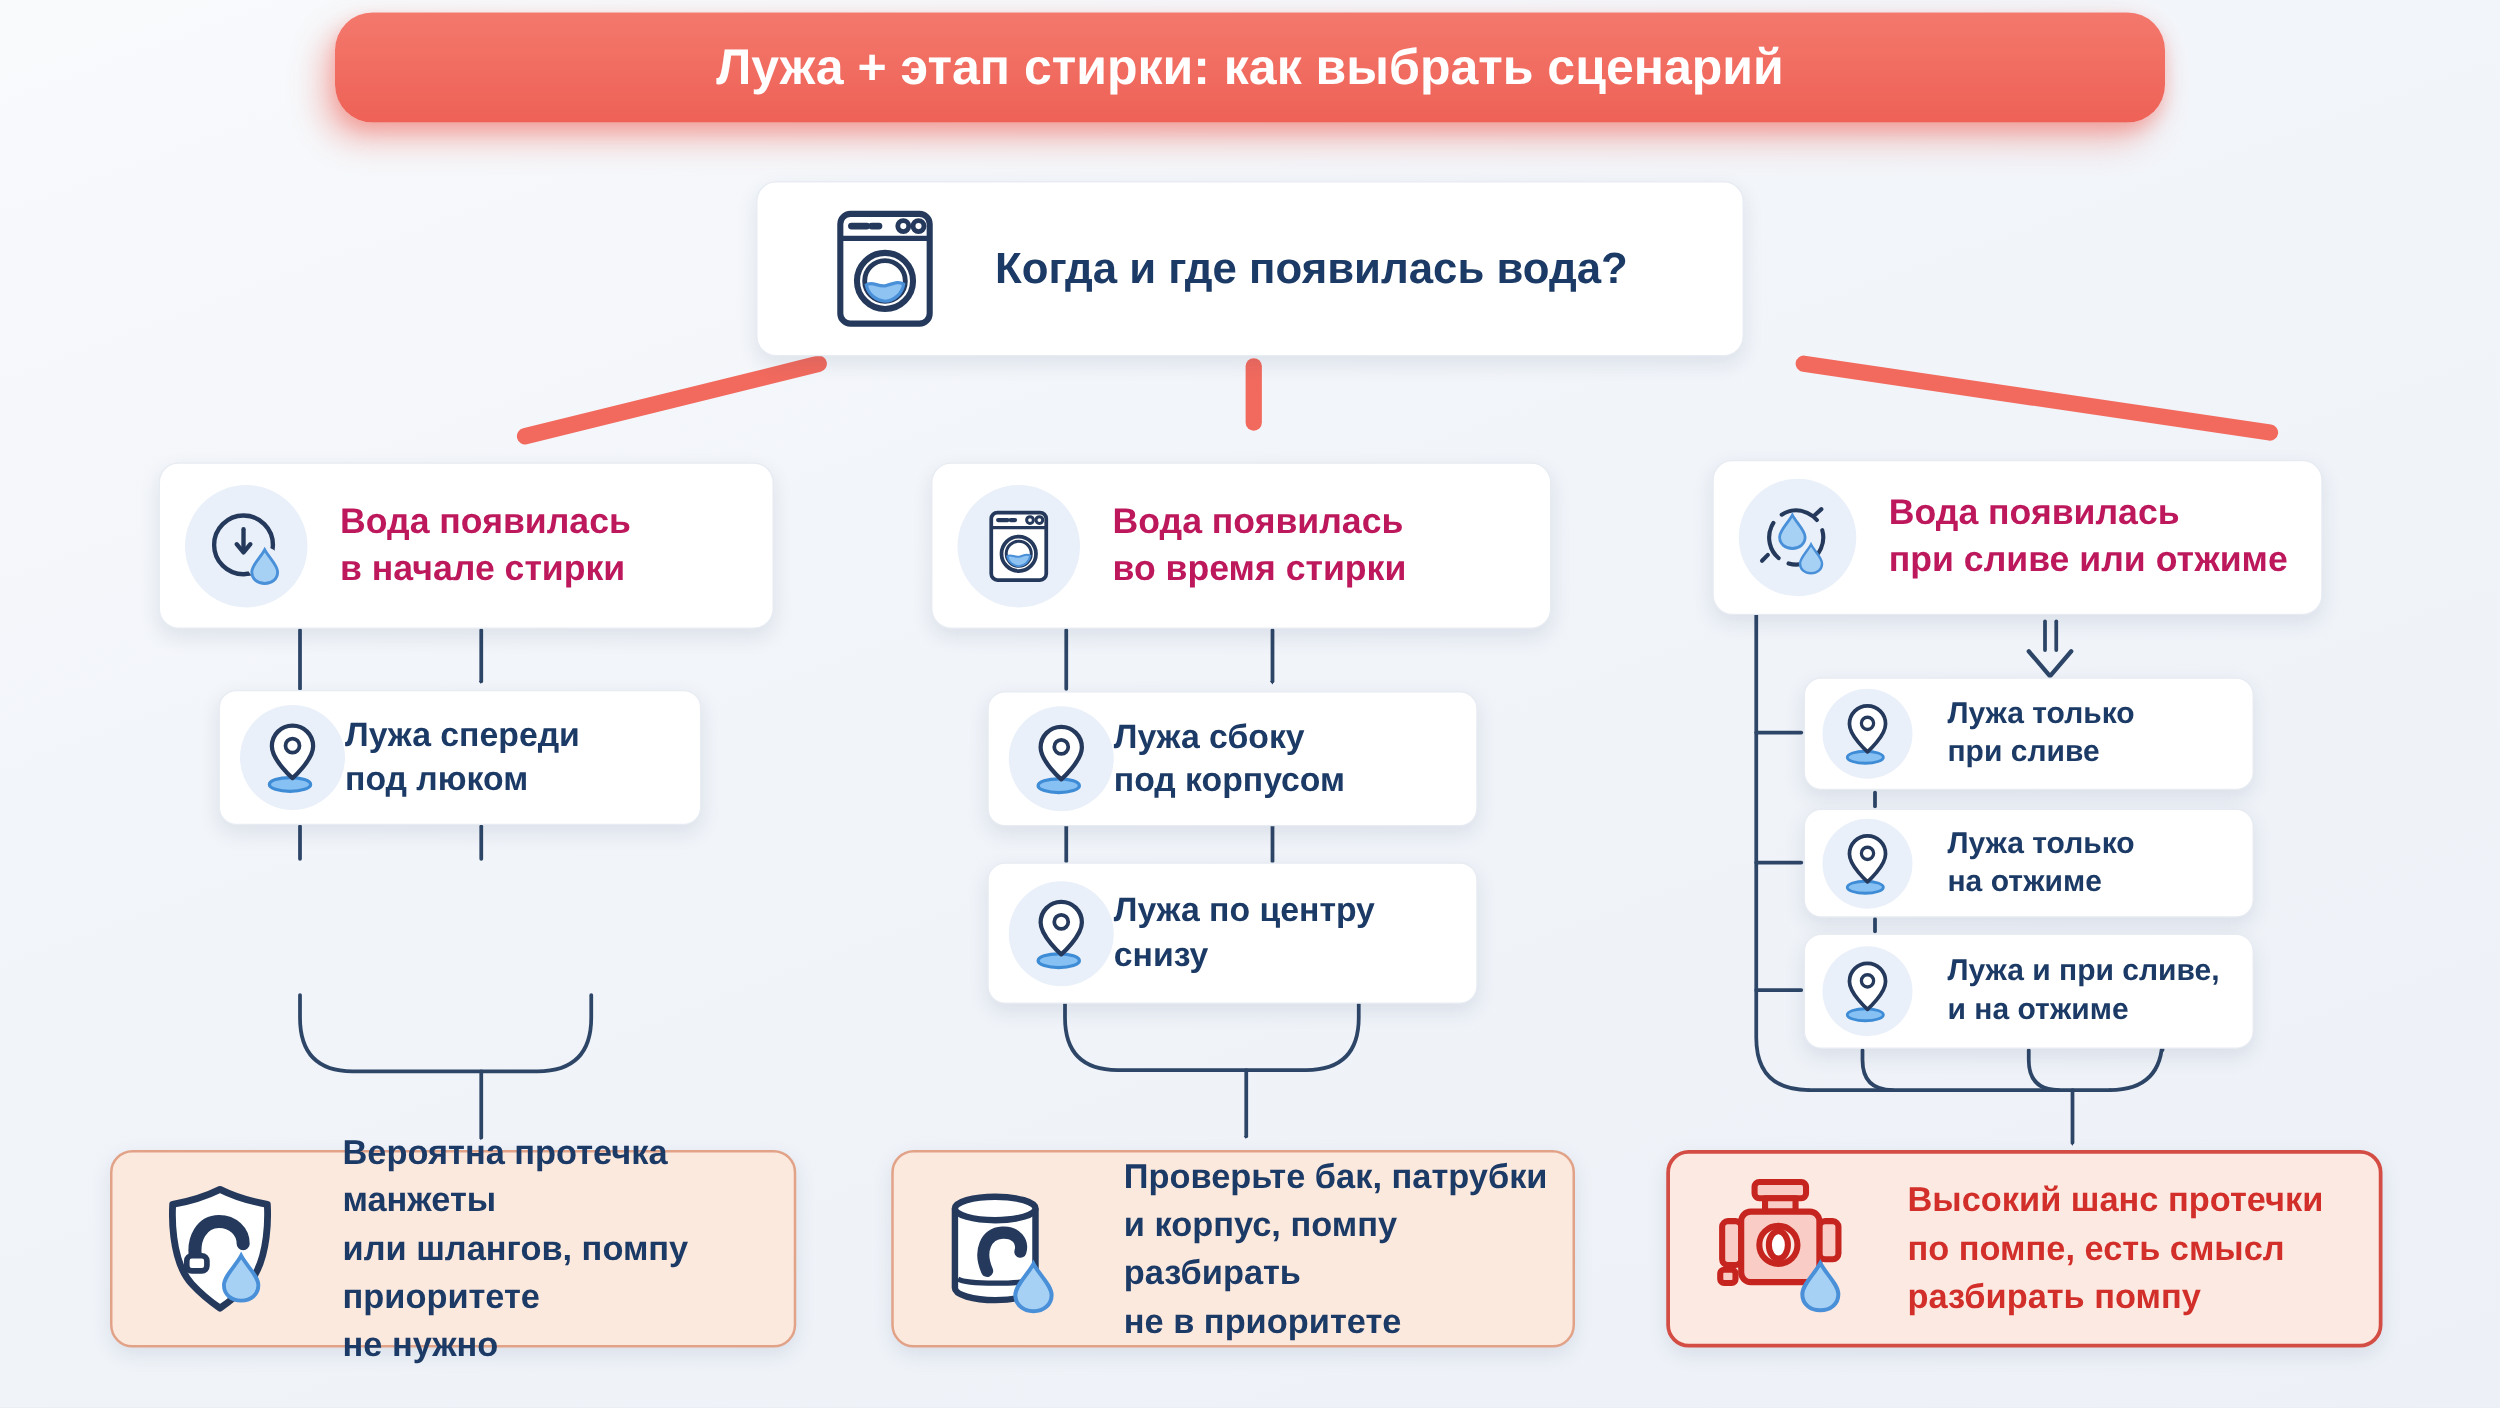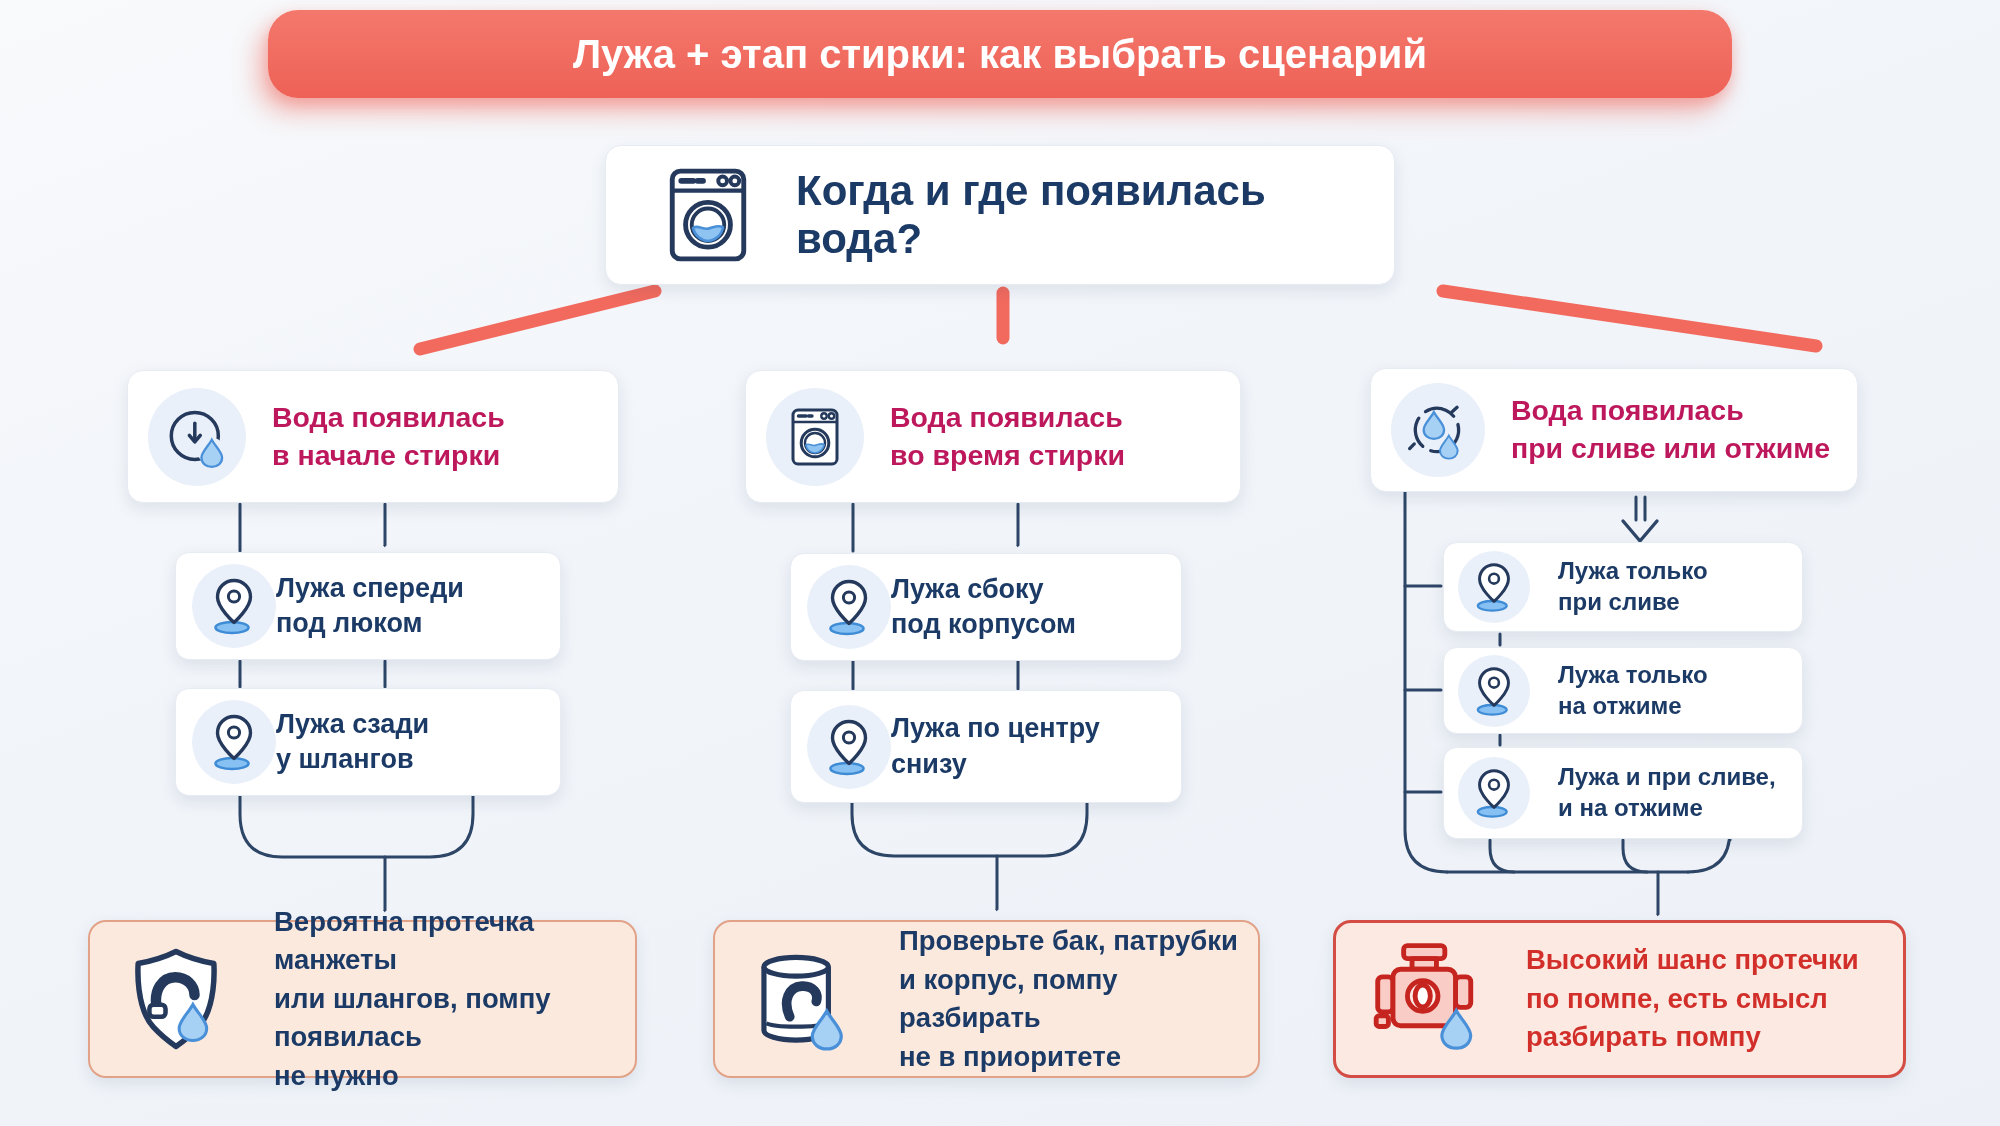--- a/index.html
+++ b/index.html
@@ -16,21 +16,21 @@
     color:#fff;font-weight:bold;font-size:40px;
     box-shadow:-10px 14px 26px rgba(240,110,100,.45), 0 6px 14px rgba(240,110,100,.35);
   }
   .card{
     position:absolute;background:#fff;border:1px solid #e7ebf2;border-radius:16px;
     box-shadow:0 6px 16px rgba(29,58,102,.10);
     display:flex;align-items:center;box-sizing:border-box;
   }
   .circle{border-radius:50%;background:#e9f0f9;display:flex;align-items:center;justify-content:center;flex:0 0 auto;}
   .q{left:605px;top:145px;width:790px;height:140px;padding-left:50px;gap:36px;}
-  .qtext{font-size:42px;font-weight:bold;color:#1c3a66;}
+  .qtext{font-size:35px;font-weight:bold;color:#1c3a66;}
   .hdr{gap:26px;padding-left:20px;}
   .htext{font-size:28.5px;font-weight:bold;color:#be185d;line-height:1.32;}
   .opt{padding-left:16px;border-radius:14px;}
   .otext{font-size:27px;font-weight:bold;color:#1c3a66;line-height:1.3;}
   .opt-sm{gap:28px;padding-left:14px;}
   .opt-sm .otext{font-size:24px;line-height:1.28;}
   .res{
     background:#fbe9de;border:2px solid #e2a288;border-radius:18px;
     gap:40px;padding-left:28px;
   }
@@ -208,31 +208,20 @@
     <div class="circle" style="width:84px;height:84px;">
       <svg class="icon" viewBox="0 0 64 64" width="64" height="64">
           <use href="#g-pin"></use>
         </svg>
     </div>
     <div class="otext">
       <div>Лужа спереди</div>
       <div>под люком</div>
     </div>
   </div>
-  <div class="card opt" style="left:175px;top:688px;width:386px;height:108px;">
-    <div class="circle" style="width:84px;height:84px;">
-      <svg class="icon" viewBox="0 0 64 64" width="64" height="64">
-          <use href="#g-pin"></use>
-        </svg>
-    </div>
-    <div class="otext">
-      <div>Лужа сзади</div>
-      <div>у шлангов</div>
-    </div>
-  </div>
 
   <div class="card opt" style="left:790px;top:553px;width:392px;height:108px;">
     <div class="circle" style="width:84px;height:84px;">
       <svg class="icon" viewBox="0 0 64 64" width="64" height="64">
           <use href="#g-pin"></use>
         </svg>
     </div>
     <div class="otext">
       <div>Лужа сбоку</div>
       <div>под корпусом</div>
@@ -283,21 +272,21 @@
       <div>и на отжиме</div>
     </div>
   </div>
 
   <div class="card res" style="left:88px;top:920px;width:549px;height:158px;">
     <svg class="icon" viewBox="0 0 72 72" width="116" height="116">
         <use href="#g-shield"></use>
       </svg>
     <div class="rtext">
       <div>Вероятна протечка манжеты</div>
-      <div>или шлангов, помпу появилась</div>
+      <div>или шлангов, помпу приоритете</div>
       <div>не нужно</div>
     </div>
   </div>
 
   <div class="card res" style="left:713px;top:920px;width:547px;height:158px;">
     <svg class="icon" viewBox="0 0 72 72" width="116" height="116">
         <use href="#g-tank"></use>
       </svg>
     <div class="rtext">
       <div>Проверьте бак, патрубки</div>

